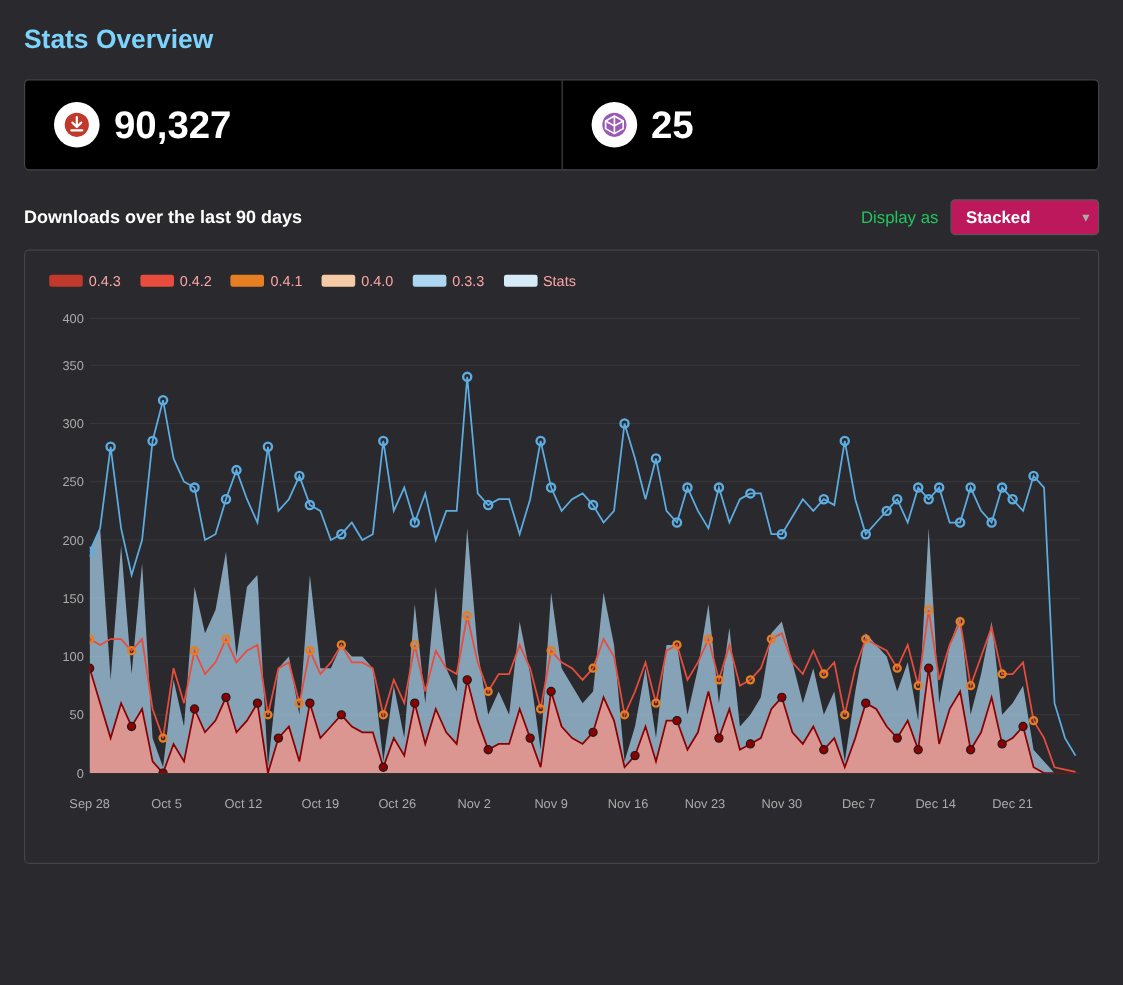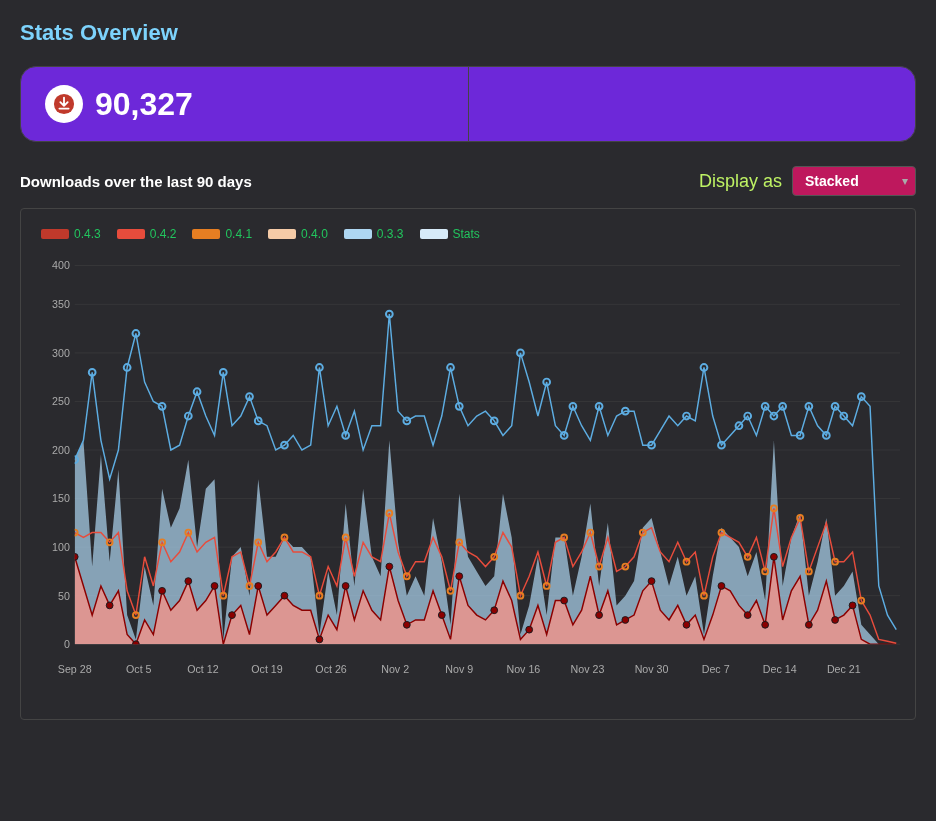--- a/index.html
+++ b/index.html
@@ -15,23 +15,23 @@
     }
     .title {
       color: #7dd3fc;
       font-size: 22px;
       font-weight: 700;
       margin-bottom: 20px;
     }
     .stats-row {
       display: flex;
       border: 1px solid #444;
-      border-radius: 16px;
+      border-radius: 4px;
       margin-bottom: 24px;
-      background: #6d28d9;
+      background: #000000;
       text-align: center;
     }
     .stat-cell {
       flex: 1;
       padding: 18px 24px;
       display: flex;
       flex-direction: column;
       gap: 6px;
     }
     .stat-cell + .stat-cell {
@@ -76,22 +76,22 @@
       color: #fff;
       font-size: 15px;
       font-weight: 600;
     }
     .display-as-group {
       display: flex;
       align-items: center;
       gap: 10px;
     }
     .display-as-label {
-      color: #bef264;
-      font-size: 18px;
+      color: #22c55e;
+      font-size: 14px;
     }
     .display-as-select {
       background: #be185d;
       color: #fff;
       border: 1px solid #555;
       border-radius: 4px;
       padding: 6px 28px 6px 12px;
       font-size: 14px;
       font-weight: 600;
       appearance: none;
@@ -124,21 +124,21 @@
       align-items: center;
       gap: 16px;
       padding: 8px 10px;
       flex-wrap: wrap;
     }
     .legend-item {
       display: flex;
       align-items: center;
       gap: 5px;
       font-size: 12px;
-      color: #22c55e;
+      color: #fca5a5;
     }
     .legend-color {
       width: 28px;
       height: 10px;
       border-radius: 2px;
     }
     .chart-svg-container {
       width: 100%;
       position: relative;
     }
@@ -163,20 +163,30 @@
             <circle cx="12" cy="12" r="11" fill="#c0392b"></circle>
             <path d="M12 5v9M8 10l4 4 4-4" stroke="#fff" stroke-width="2" stroke-linecap="round" stroke-linejoin="round"></path>
             <path d="M7 17h10" stroke="#fff" stroke-width="2" stroke-linecap="round"></path>
           </svg>
         </div>
         <span class="stat-number">90,327</span>
       </div>
     </div>
 
     <div class="stat-cell">
+      <div class="stat-main">
+        <div class="stat-icon">
+          <svg viewBox="0 0 24 24" fill="none" xmlns="http://www.w3.org/2000/svg">
+            <circle cx="12" cy="12" r="11" fill="#9b59b6"></circle>
+            <path d="M12 4L20 8.5V15.5L12 20L4 15.5V8.5L12 4Z" stroke="#fff" stroke-width="1.5" stroke-linejoin="round"></path>
+            <path d="M12 4V20M4 8.5L12 13L20 8.5" stroke="#fff" stroke-width="1.5"></path>
+          </svg>
+        </div>
+        <span class="stat-number">25</span>
+      </div>
     </div>
   </div>
 
   <div class="chart-header">
     <span class="chart-title">Downloads over the last 90 days</span>
     <div class="display-as-group">
       <span class="display-as-label">Display as</span>
       <div class="select-wrapper">
         <select class="display-as-select">
           <option>Stacked</option>

